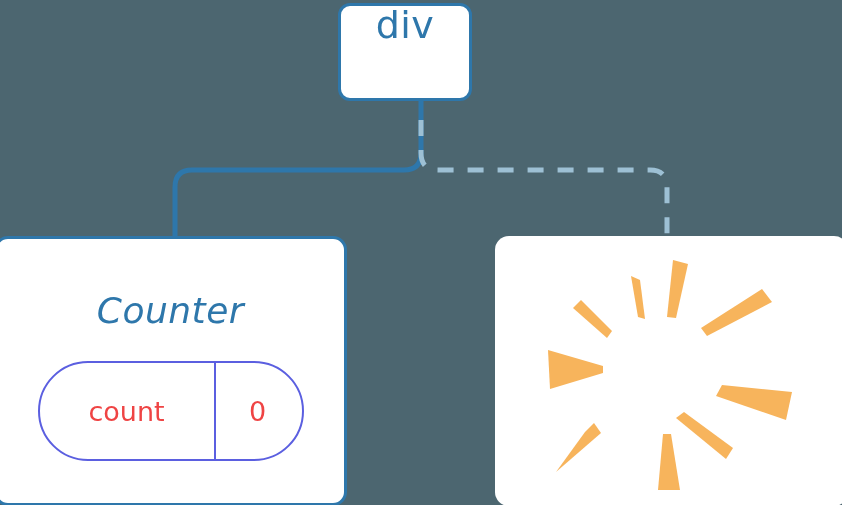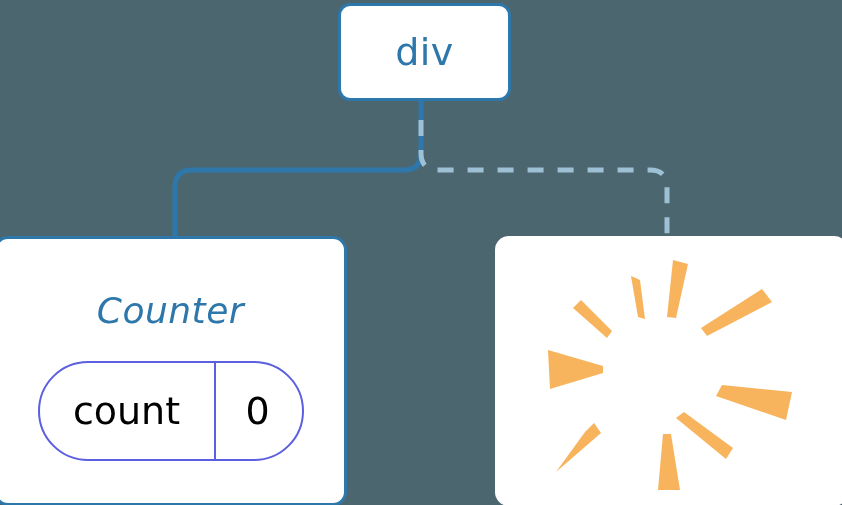--- a/index.html
+++ b/index.html
@@ -27,25 +27,25 @@
     position: absolute;
     background: #ffffff;
     box-sizing: border-box;
   }
   .node.bordered {
     border: 3px solid #2e77ab;
   }
   .node-div {
     left: 338px;
     top: 3px;
-    width: 173px;
+    width: 134px;
     height: 98px;
     border-radius: 12px;
     display: flex;
-    align-items: center;
+    align-items: flex-start;
     justify-content: center;
   }
   .node-label {
     color: #2e77ab;
     font-size: 38px;
     line-height: 1;
     letter-spacing: 0.5px;
   }
   .node-counter {
     left: -6px;
@@ -73,22 +73,22 @@
     border: 2px solid #5b5fe0;
     border-radius: 50px;
     box-sizing: border-box;
     display: flex;
     align-items: stretch;
   }
   .pill-key, .pill-val {
     display: flex;
     align-items: center;
     justify-content: center;
-    color: #000000;
-    font-size: 38px;
+    color: #ef4444;
+    font-size: 27px;
     line-height: 1;
   }
   .pill-key {
     width: 174px;
   }
   .pill-val {
     flex: 1;
   }
   .pill-divider {
     position: absolute;

